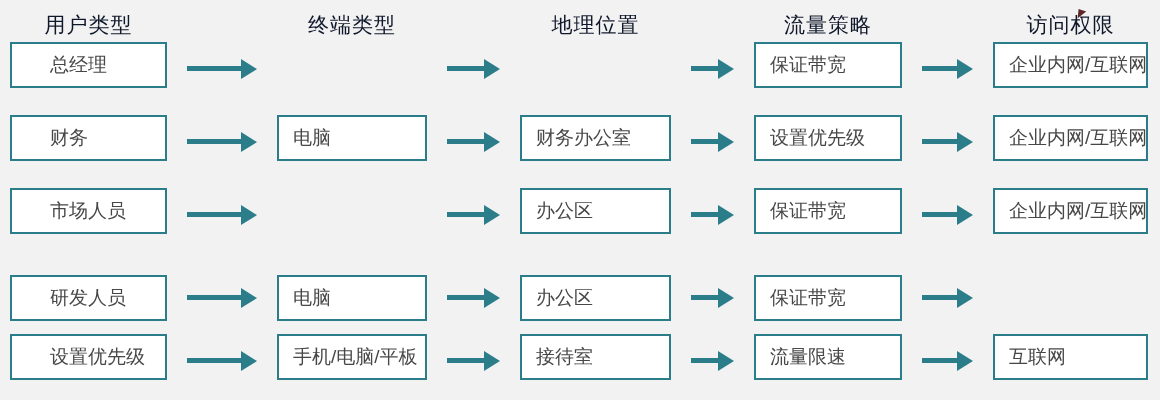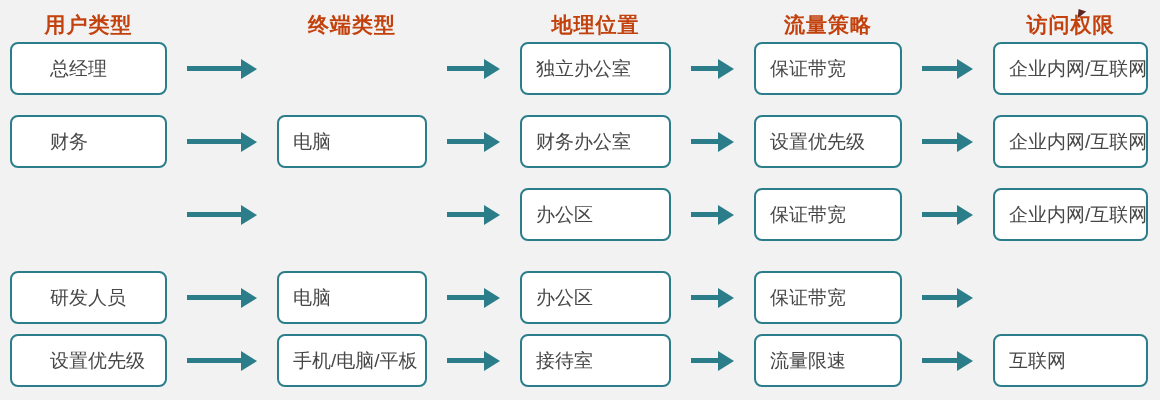--- a/index.html
+++ b/index.html
@@ -20,35 +20,35 @@
     grid-template-rows: 34px 73px 73px 73px 73px 73px;
     padding: 8px 0 0 10px;
     width: 1138px;
   }
   .hdr {
     grid-row: 1;
     display: flex;
     align-items: center;
     justify-content: center;
     font-size: 21px;
-    font-weight: bold;
-    color: #c2410c;
+    font-weight: normal;
+    color: #0f172a;
     letter-spacing: 1px;
   }
   .cell {
     display: flex;
     align-items: flex-start;
   }
   .box {
     box-sizing: border-box;
-    height: 53px;
+    height: 46px;
     width: 100%;
     background: #ffffff;
     border: 2.5px solid #2b7d8a;
-    border-radius: 8px;
+    border-radius: 0;
     display: flex;
     align-items: center;
     padding-left: 14px;
     font-size: 19px;
     color: #474747;
     white-space: nowrap;
   }
   .c1 .box { padding-left: 38px; }
   .arrowcell {
     box-sizing: border-box;
@@ -110,25 +110,20 @@
         <div class="shaft"></div>
         <div class="head"></div>
       </div>
     </div>
   <div class="cell gr2 gc4 arrowcell">
       <div class="arrow">
         <div class="shaft"></div>
         <div class="head"></div>
       </div>
     </div>
-  <div class="cell gr2 gc5">
-      <div class="box">
-        <span>独立办公室</span>
-      </div>
-    </div>
   <div class="cell gr2 gc6 arrowcell">
       <div class="arrow">
         <div class="shaft"></div>
         <div class="head"></div>
       </div>
     </div>
   <div class="cell gr2 gc7">
       <div class="box">
         <span>保证带宽</span>
       </div>
@@ -188,20 +183,25 @@
         <div class="shaft"></div>
         <div class="head"></div>
       </div>
     </div>
   <div class="cell gr3 gc9">
       <div class="box">
         <span>企业内网/互联网</span>
       </div>
     </div>
 
+  <div class="cell gr4 gc1 c1">
+      <div class="box">
+        <span>市场人员</span>
+      </div>
+    </div>
   <div class="cell gr4 gc2 arrowcell">
       <div class="arrow">
         <div class="shaft"></div>
         <div class="head"></div>
       </div>
     </div>
   <div class="cell gr4 gc4 arrowcell">
       <div class="arrow">
         <div class="shaft"></div>
         <div class="head"></div>

